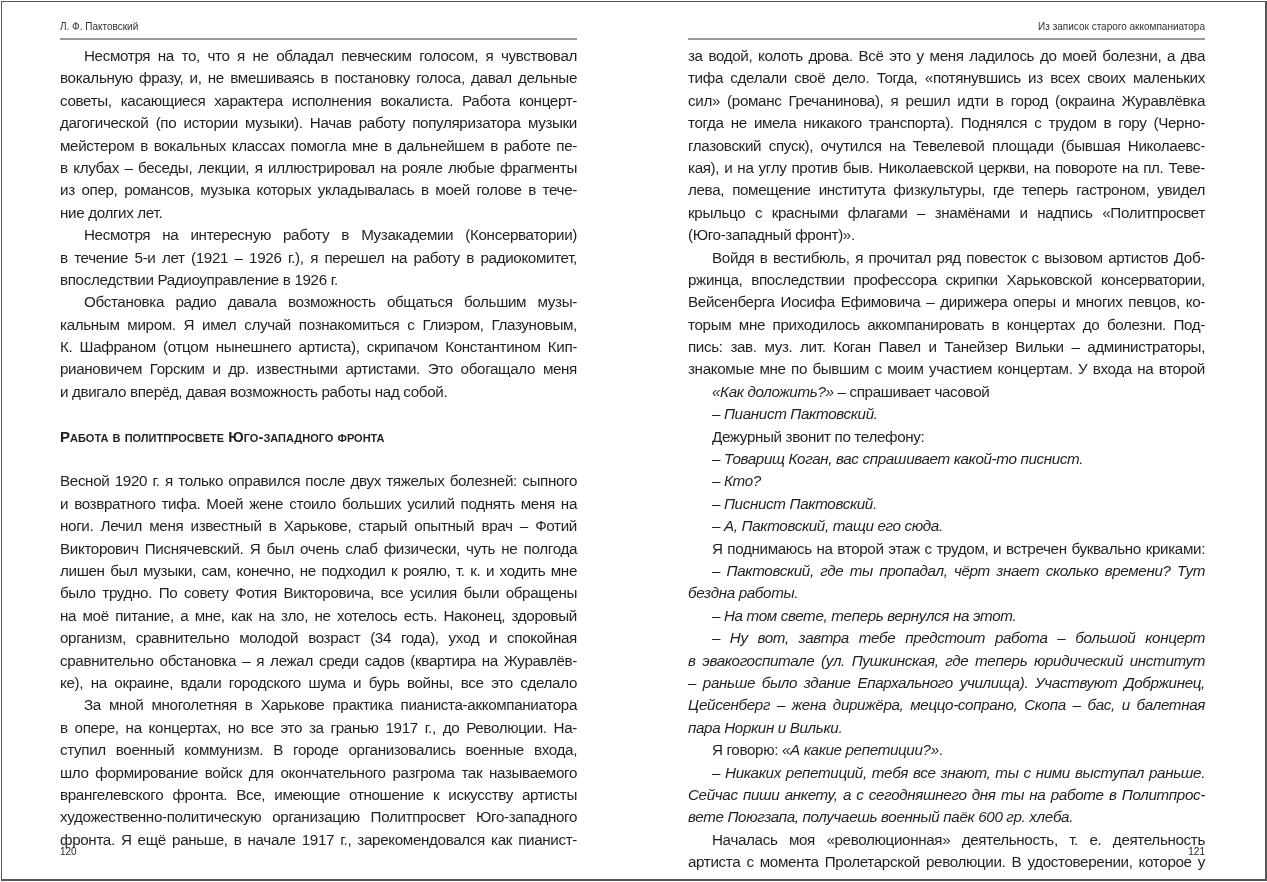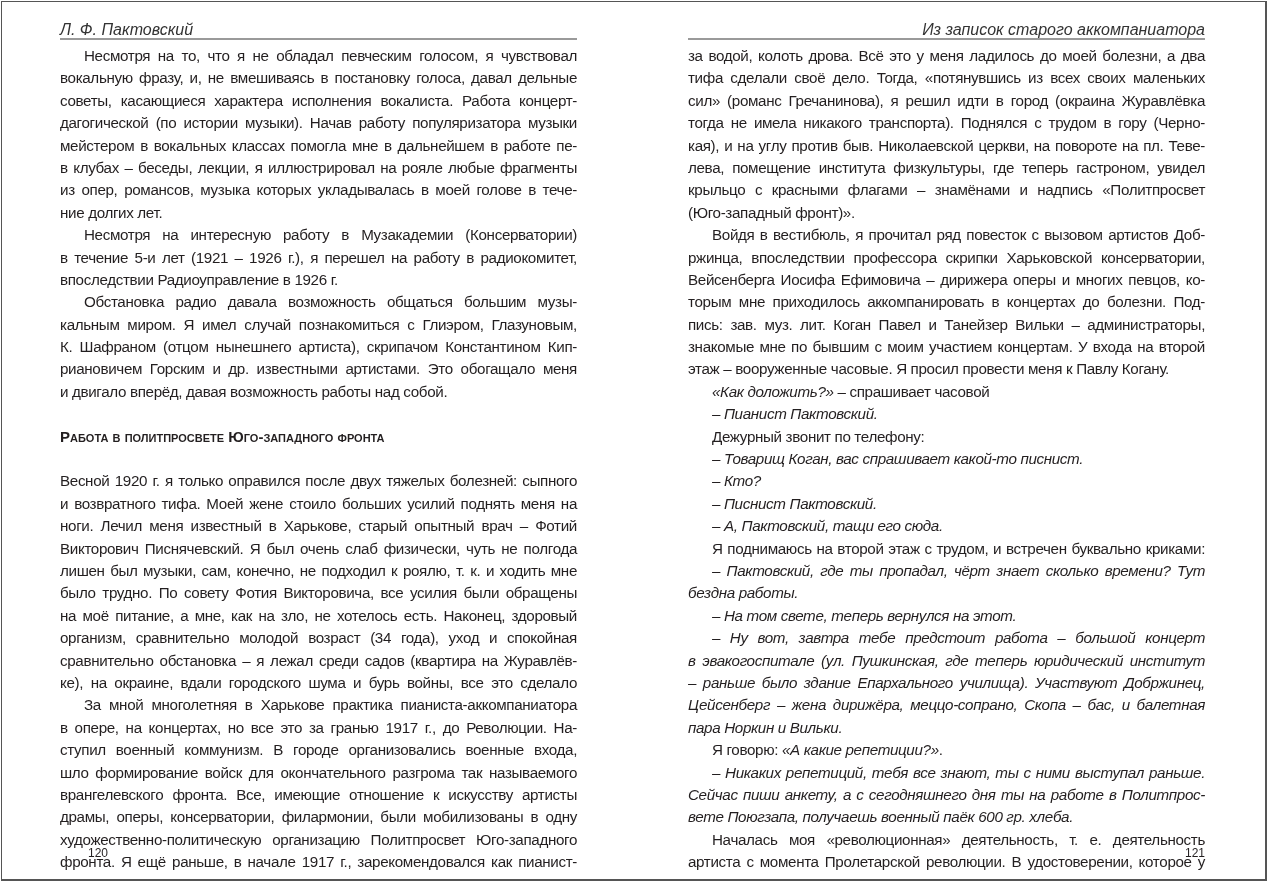--- a/index.html
+++ b/index.html
@@ -3,34 +3,34 @@
 <meta charset="utf-8">
 <style>
   html, body { margin:0; padding:0; background:#ffffff; }
   body { width:1267px; height:882px; position:relative; overflow:hidden;
          font-family:"Liberation Sans", sans-serif; color:#231f20; }
   .frame { position:absolute; left:1px; top:1px; width:1263px; height:877px;
            border:1px solid #555; border-right-width:2px; border-bottom-width:2px; box-sizing:content-box; }
   .page { position:absolute; top:0; width:517px; }
   .page.left { left:60px; }
   .page.right { left:688px; }
-  .running-head { position:absolute; top:21px; left:0; width:517px; font-size:16px;
-                  font-style:italic; color:#333; }
+  .running-head { position:absolute; top:21px; left:0; width:517px; font-size:10px;
+                  color:#333; }
   .page.right .running-head { text-align:right; }
   .rule { position:absolute; top:38px; left:0; width:517px; height:0; border-top:2px solid #9a9a9a; }
   .body { position:absolute; top:45px; left:0; width:517px; }
   .line { height:22.4px; line-height:22.4px; font-size:15.2px; white-space:nowrap;
           text-align:justify; text-align-last:justify; letter-spacing:-0.35px; overflow:visible; }
   .line.last { text-align-last:left; }
   .line.indent { padding-left:24px; }
   .line .i, .i { font-style:italic; }
   .heading { font-weight:bold; font-variant:small-caps; font-size:15px; letter-spacing:0;
              height:22.4px; line-height:22.4px; }
   .gap { height:22.4px; }
-  .folio { position:absolute; top:846px; font-size:12px;margin-left:28px; }
+  .folio { position:absolute; top:846px; font-size:10px; }
   .page.left .folio { left:0; }
   .page.right .folio { right:0; }
 </style>
 </head>
 <body>
 
 <div class="frame"></div>
 
 <div class="page left">
   <div class="running-head">Л. Ф. Пактовский</div>
@@ -66,48 +66,47 @@
         <div class="line">было трудно. По совету Фотия Викторовича, все усилия были обращены</div>
         <div class="line">на моё питание, а мне, как на зло, не хотелось есть. Наконец, здоровый</div>
         <div class="line">организм, сравнительно молодой возраст (34 года), уход и спокойная</div>
         <div class="line">сравнительно обстановка – я лежал среди садов (квартира на Журавлёв-</div>
         <div class="line">ке), на окраине, вдали городского шума и бурь войны, все это сделало</div>
         <div class="line indent">За мной многолетняя в Харькове практика пианиста-аккомпаниатора</div>
         <div class="line">в опере, на концертах, но все это за гранью 1917 г., до Революции. На-</div>
         <div class="line">ступил военный коммунизм. В городе организовались военные входа,</div>
         <div class="line">шло формирование войск для окончательного разгрома так называемого</div>
         <div class="line">врангелевского фронта. Все, имеющие отношение к искусству артисты</div>
-        <div class="line">драмы, оперы, консерватории, филармонии, были мобилизованы в одну</div>
         <div class="line">художественно-политическую организацию Политпросвет Юго-западного</div>
         <div class="line">фронта. Я ещё раньше, в начале 1917 г., зарекомендовался как пианист-</div>
       </div>
   </div>
   <div class="folio">120</div>
 </div>
 
 <div class="page right">
   <div class="running-head">Из записок старого аккомпаниатора</div>
   <div class="rule"></div>
   <div class="body">
     <div id="right-lines">
         <div class="line">за водой, колоть дрова. Всё это у меня ладилось до моей болезни, а два</div>
         <div class="line">тифа сделали своё дело. Тогда, «потянувшись из всех своих маленьких</div>
         <div class="line">сил» (романс Гречанинова), я решил идти в город (окраина Журавлёвка</div>
         <div class="line">тогда не имела никакого транспорта). Поднялся с трудом в гору (Черно-</div>
+        <div class="line">глазовский спуск), очутился на Тевелевой площади (бывшая Николаевс-</div>
         <div class="line">кая), и на углу против быв. Николаевской церкви, на повороте на пл. Теве-</div>
         <div class="line">лева, помещение института физкультуры, где теперь гастроном, увидел</div>
         <div class="line">крыльцо с красными флагами – знамёнами и надпись «Политпросвет</div>
         <div class="line last">(Юго-западный фронт)».</div>
         <div class="line indent">Войдя в вестибюль, я прочитал ряд повесток с вызовом артистов Доб-</div>
         <div class="line">ржинца, впоследствии профессора скрипки Харьковской консерватории,</div>
         <div class="line">Вейсенберга Иосифа Ефимовича – дирижера оперы и многих певцов, ко-</div>
         <div class="line">торым мне приходилось аккомпанировать в концертах до болезни. Под-</div>
         <div class="line">пись: зав. муз. лит. Коган Павел и Танейзер Вильки – администраторы,</div>
         <div class="line">знакомые мне по бывшим с моим участием концертам. У входа на второй</div>
-        <div class="line last">этаж – вооруженные часовые. Я просил провести меня к Павлу Когану.</div>
         <div class="line indent last"><span class="i">«Как доложить?»</span><span> – спрашивает часовой</span></div>
         <div class="line indent last i">– Пианист Пактовский.</div>
         <div class="line indent last">Дежурный звонит по телефону:</div>
         <div class="line indent last i">– Товарищ Коган, вас спрашивает какой-то писнист.</div>
         <div class="line indent last i">– Кто?</div>
         <div class="line indent last i">– Писнист Пактовский.</div>
         <div class="line indent last i">– А, Пактовский, тащи его сюда.</div>
         <div class="line indent">Я поднимаюсь на второй этаж с трудом, и встречен буквально криками:</div>
         <div class="line indent i">– Пактовский, где ты пропадал, чёрт знает сколько времени? Тут</div>
         <div class="line last i">бездна работы.</div>

